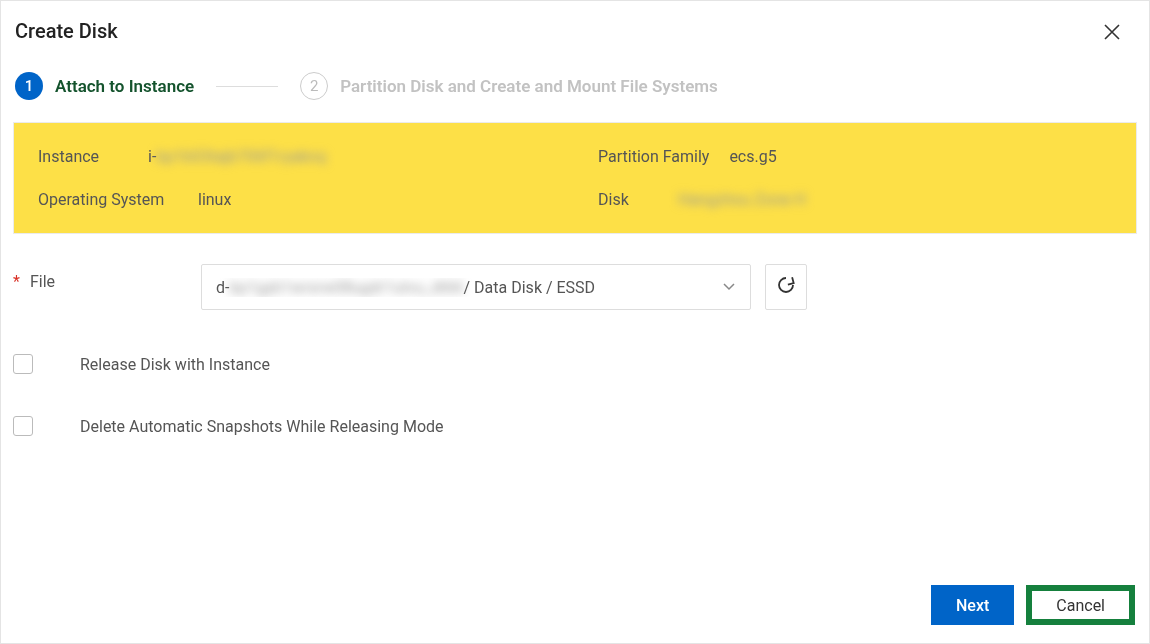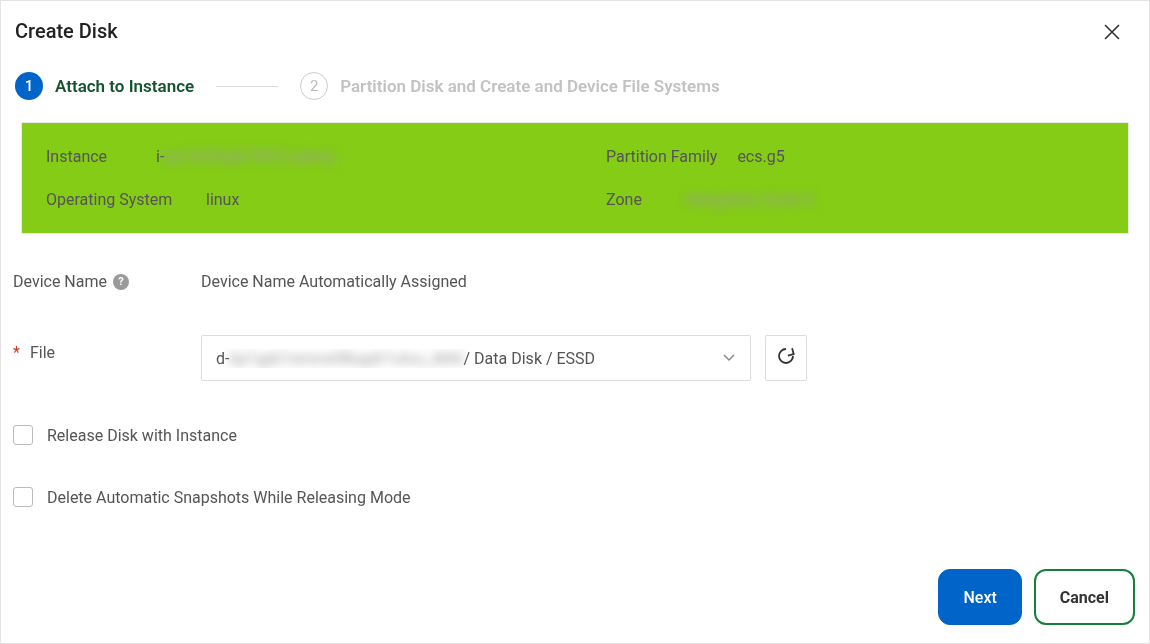--- a/index.html
+++ b/index.html
@@ -74,23 +74,23 @@
     font-weight: 600;
     color: #c2c2c2;
   }
   .step-connector {
     width: 62px;
     height: 1px;
     background: #ddd;
     margin: 0 8px;
   }
   .info-box {
-    margin: 0 20px;
+    margin: 0 12px;
     border: 1px solid #ebebeb;
-    background: #84cc16;
+    background: #fde047;
     padding: 24px 24px;
     display: grid;
     grid-template-columns: 560px 1fr;
     row-gap: 24px;
   }
   .info-item {
     display: flex;
     align-items: center;
     gap: 20px;
   }
@@ -195,50 +195,50 @@
     width: 20px;
     height: 20px;
     border: 1.5px solid #bbb;
     border-radius: 3px;
     cursor: pointer;
     background: #fff;
   }
   .checkbox-label {
     font-size: 16px;
     color: #555;
+    margin-left: 33px;
   }
   .dialog-footer {
     position: absolute;
     bottom: 0;
     right: 0;
     padding: 16px 14px 18px 0;
     display: flex;
     gap: 12px;
   }
   .btn {
-    height: 56px;
+    height: 40px;
     padding: 0 24px;
     font-size: 16px;
-    border-radius: 12px;
+    border-radius: 0;
     cursor: pointer;
     display: flex;
     align-items: center;
     justify-content: center;
   }
   .btn-primary {
     background: #0064c8;
     color: #fff;
     border: 1px solid #0064c8;
     font-weight: 500;
   }
   .btn-secondary {
     background: #fff;
     color: #333;
-    border: 2px solid #15803d;
-    font-weight: bold;
+    border: 6px solid #15803d;
   }
 </style>
 </head>
 <body>
 
 <div class="dialog">
 
   <div class="dialog-header">
     <div class="dialog-title">Create Disk</div>
     <div class="close-icon">
@@ -249,54 +249,47 @@
   </div>
 
   <div class="steps">
     <div class="step">
       <div class="step-num active">1</div>
       <div class="step-label active">Attach to Instance</div>
     </div>
     <div class="step-connector"></div>
     <div class="step">
       <div class="step-num inactive">2</div>
-      <div class="step-label inactive">Partition Disk and Create and Device File Systems</div>
+      <div class="step-label inactive">Partition Disk and Create and Mount File Systems</div>
     </div>
   </div>
 
   <div class="info-box">
     <div class="info-item">
       <div class="info-label" style="min-width:90px">Instance</div>
       <div class="info-value">
         <span>i-</span><span class="blur">bp1b03tajb706f1ryaknq</span>
       </div>
     </div>
     <div class="info-item">
       <div class="info-label narrow">Partition Family</div>
       <div class="info-value">ecs.g5</div>
     </div>
     <div class="info-item">
       <div class="info-label">Operating System</div>
       <div class="info-value">linux</div>
     </div>
     <div class="info-item">
-      <div class="info-label narrow" style="min-width:60px">Zone</div>
+      <div class="info-label narrow" style="min-width:60px">Disk</div>
       <div class="info-value blur">Hangzhou Zone H</div>
     </div>
   </div>
 
   <div class="form-section">
 
-    <div class="form-row">
-      <div class="form-label-col">
-        <span>Device Name</span>
-        <span class="help-icon">?</span>
-      </div>
-      <div class="form-value-col" style="padding-top:8px">Device Name Automatically Assigned</div>
-    </div>
 
     <div class="form-row">
       <div class="form-label-col">
         <span class="required-mark">*</span>
         <span>File</span>
       </div>
       <div class="form-value-col">
         <div class="select-row">
           <div class="select-box">
             <div class="select-text">

